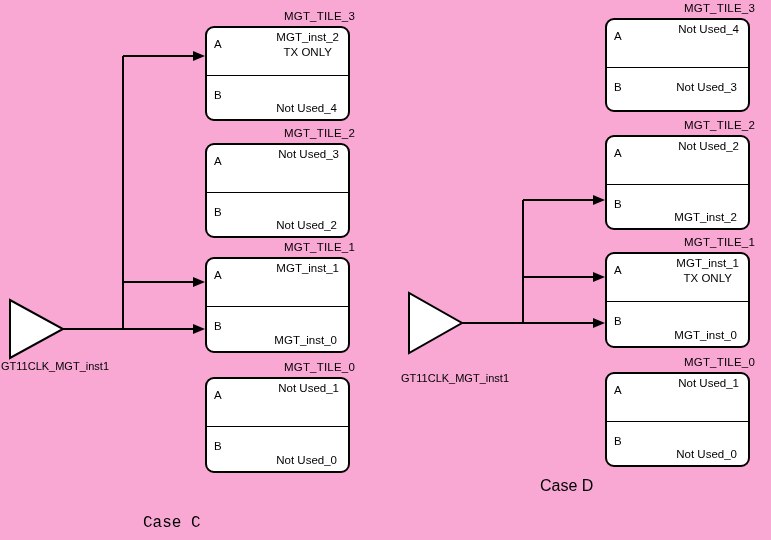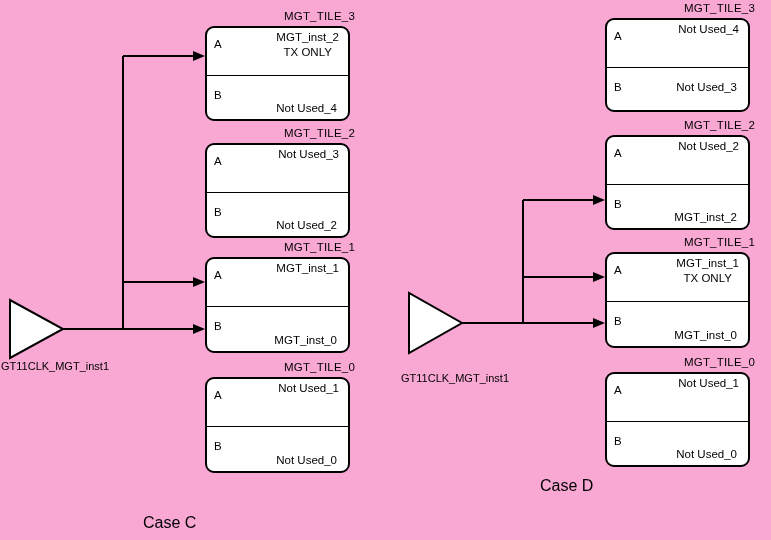--- a/index.html
+++ b/index.html
@@ -45,21 +45,21 @@
   .d3 { left:605px; top:18px;  height:94px; }
   .d2 { left:605px; top:135px; height:95px; }
   .d1 { left:605px; top:252px; height:96px; }
   .d0 { left:605px; top:372px; height:95px; }
 
   
   .buffer-label { position:absolute; font-size:11px; white-space:nowrap; }
   .buffer-label-c { left:1px;   top:360px; }
   .buffer-label-d { left:401px; top:372px; }
   .case-label { position:absolute; font-size:16px; white-space:nowrap; }
-  .case-label-c { left:143px; top:514px; }
+  .case-label-c { left:143px; top:514px;font-family:Liberation Mono, monospace; }
   .case-label-d { left:540px; top:477px; }
 </style>
 </head>
 <body>
 
 <div class="canvas">
 
   <svg class="net-layer" width="771" height="540" viewBox="0 0 771 540">
 
     <g stroke="#000" stroke-width="2" fill="none">

